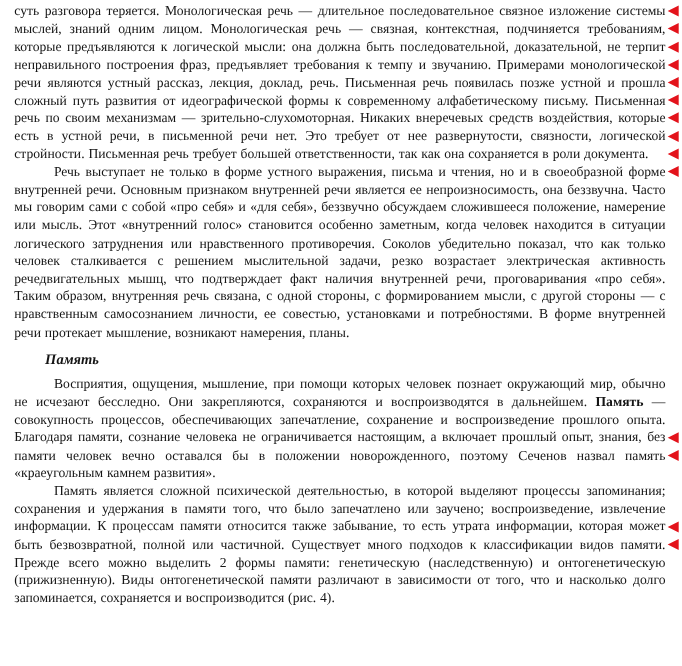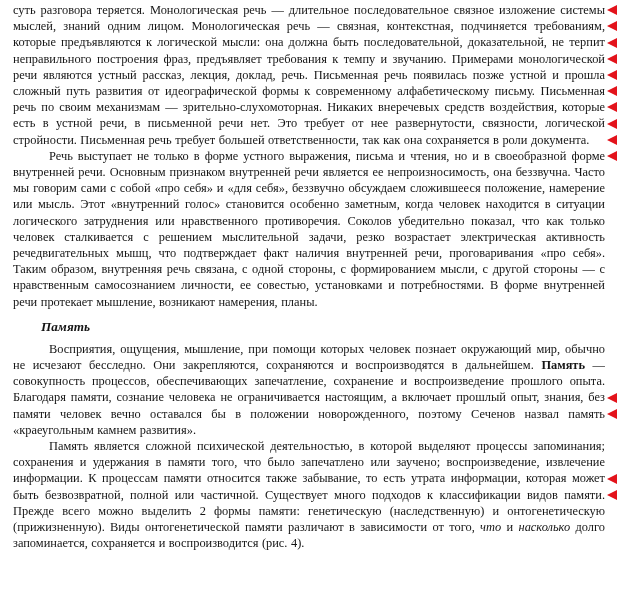--- a/index.html
+++ b/index.html
@@ -25,21 +25,21 @@
   }
   .para.indent { text-indent: 36px; }
   .heading {
     margin: 8px 0 6px 28px;
     font-size: 13.2px;
     line-height: 17px;
     font-weight: bold;
     font-style: italic;
   }
   .b { font-weight: bold; }
-  .i { font-style: italic; }
+  .i { }
   .marker {
     position: absolute;
     right: 3px;
     width: 0; height: 0;
     border-top: 5px solid transparent;
     border-bottom: 5px solid transparent;
     border-right: 10px solid #e3131b;
   }
 </style>
 </head>

